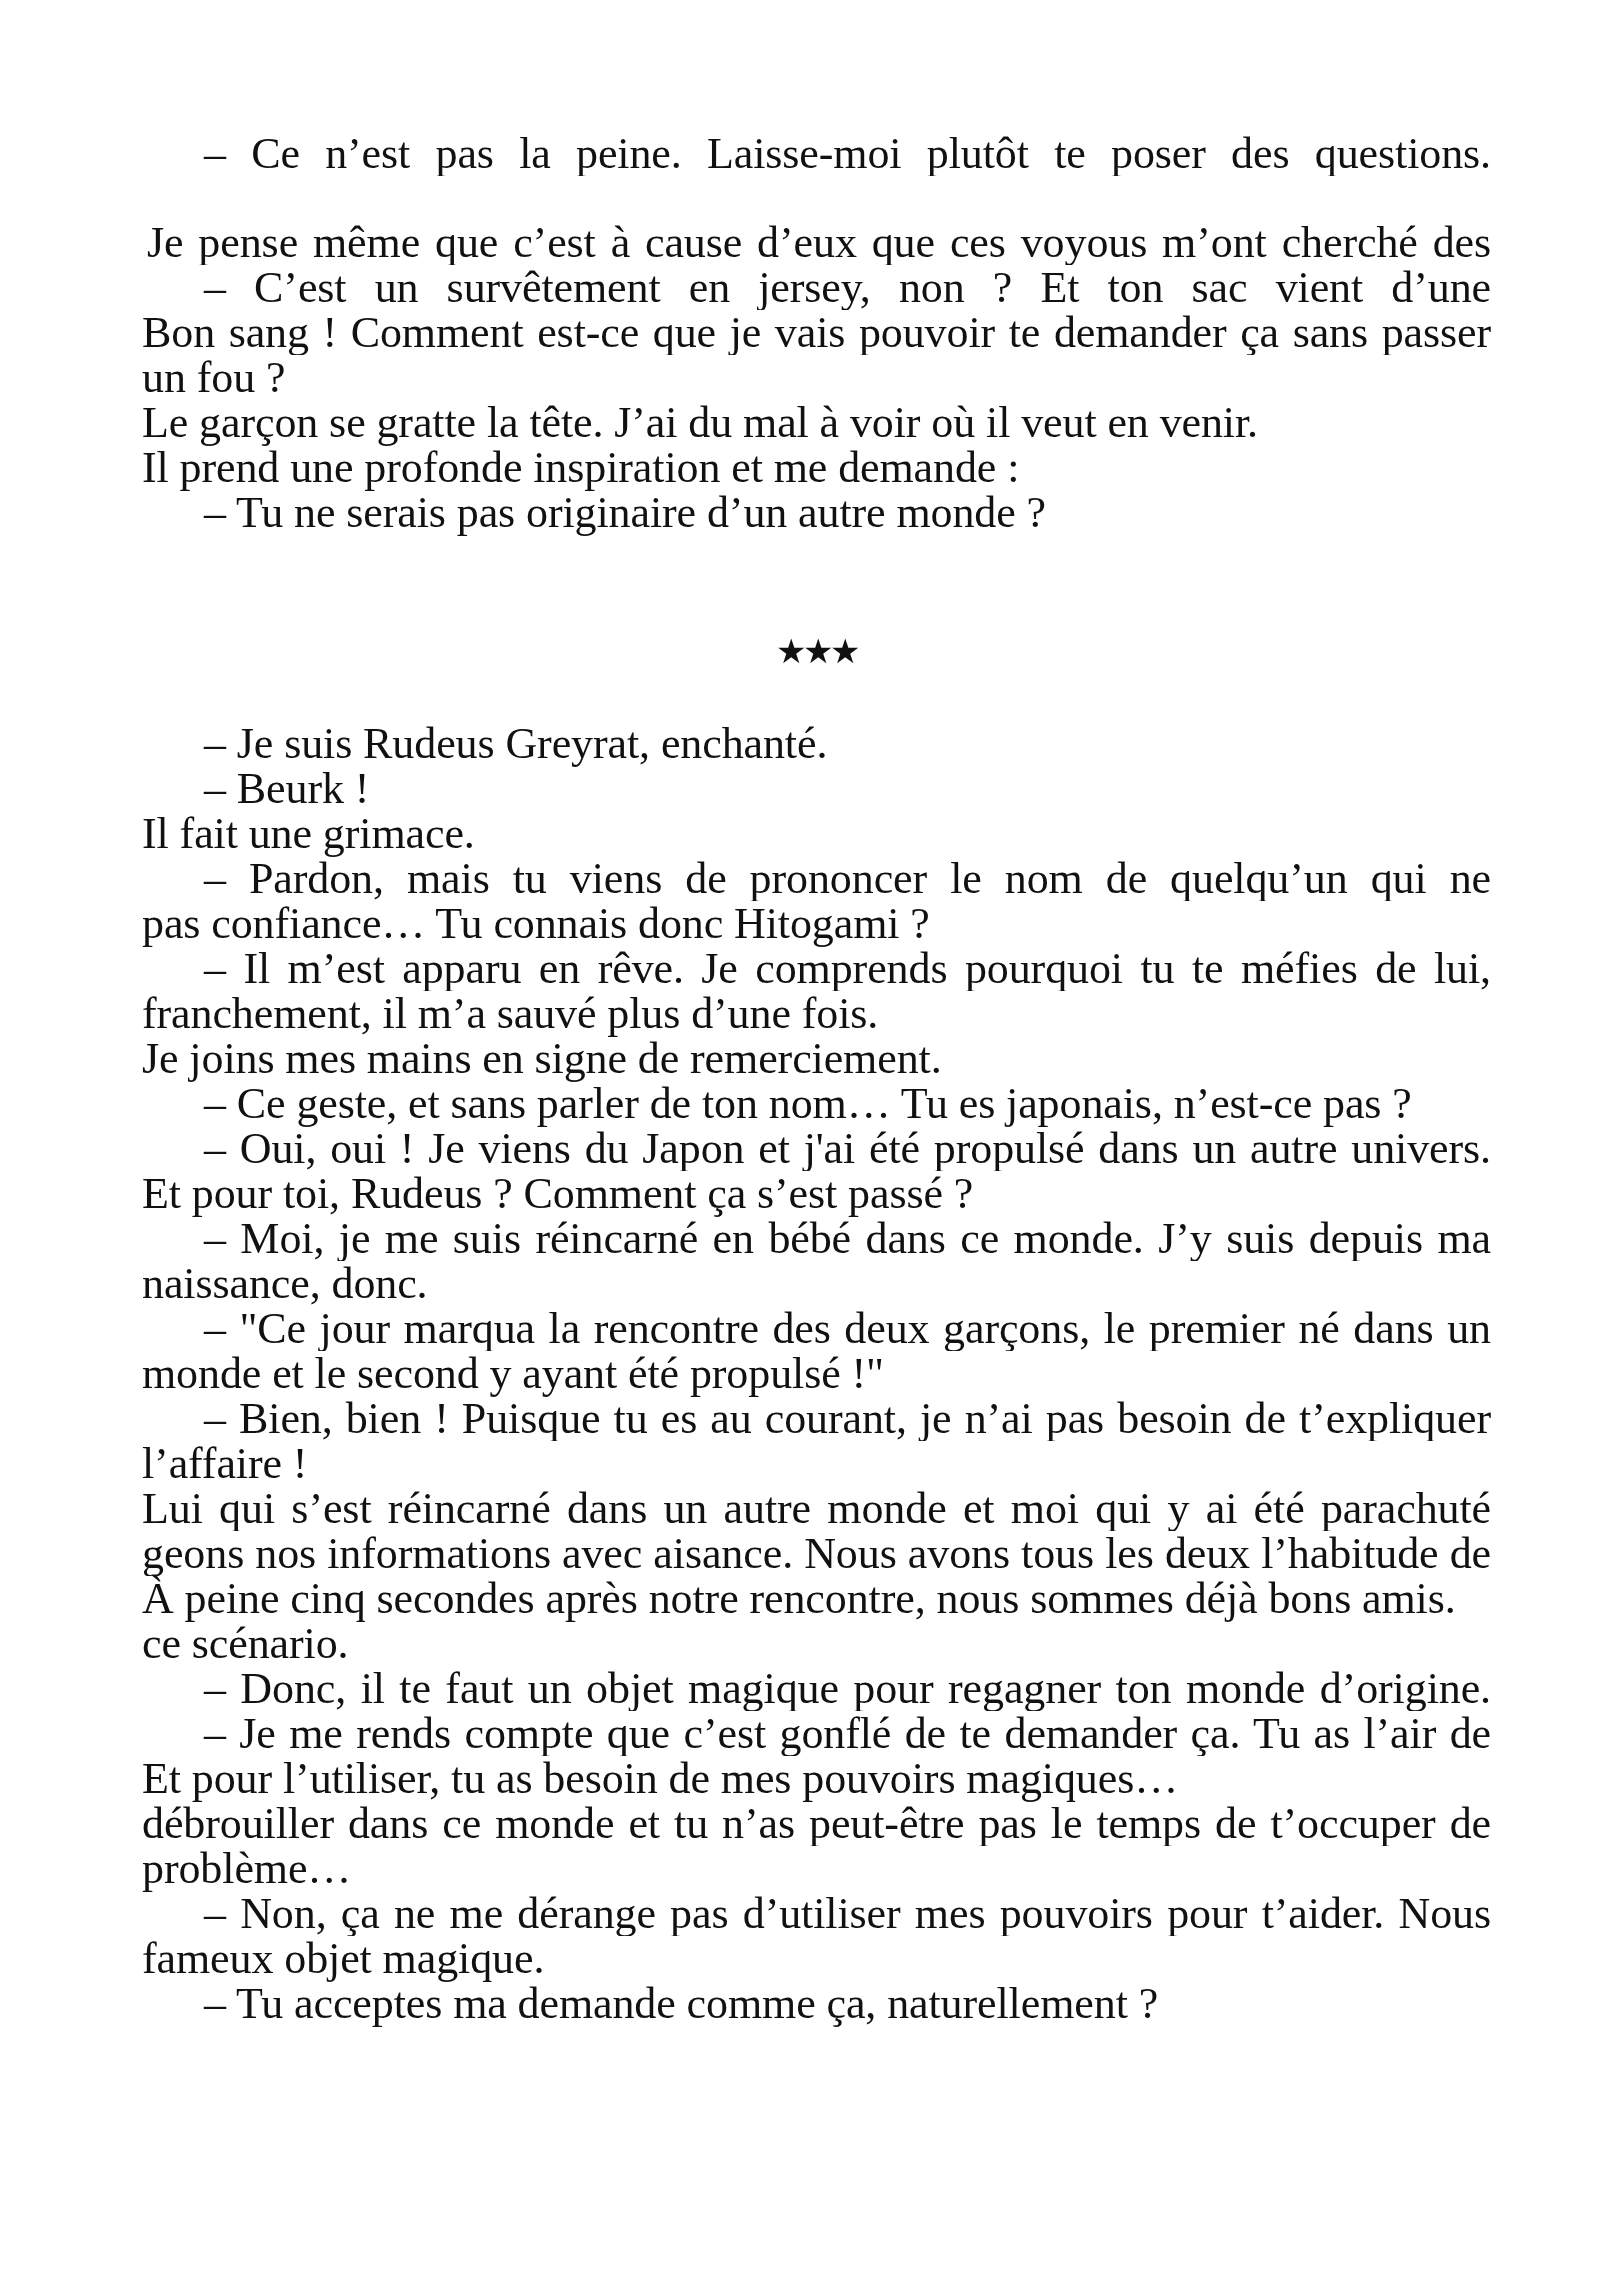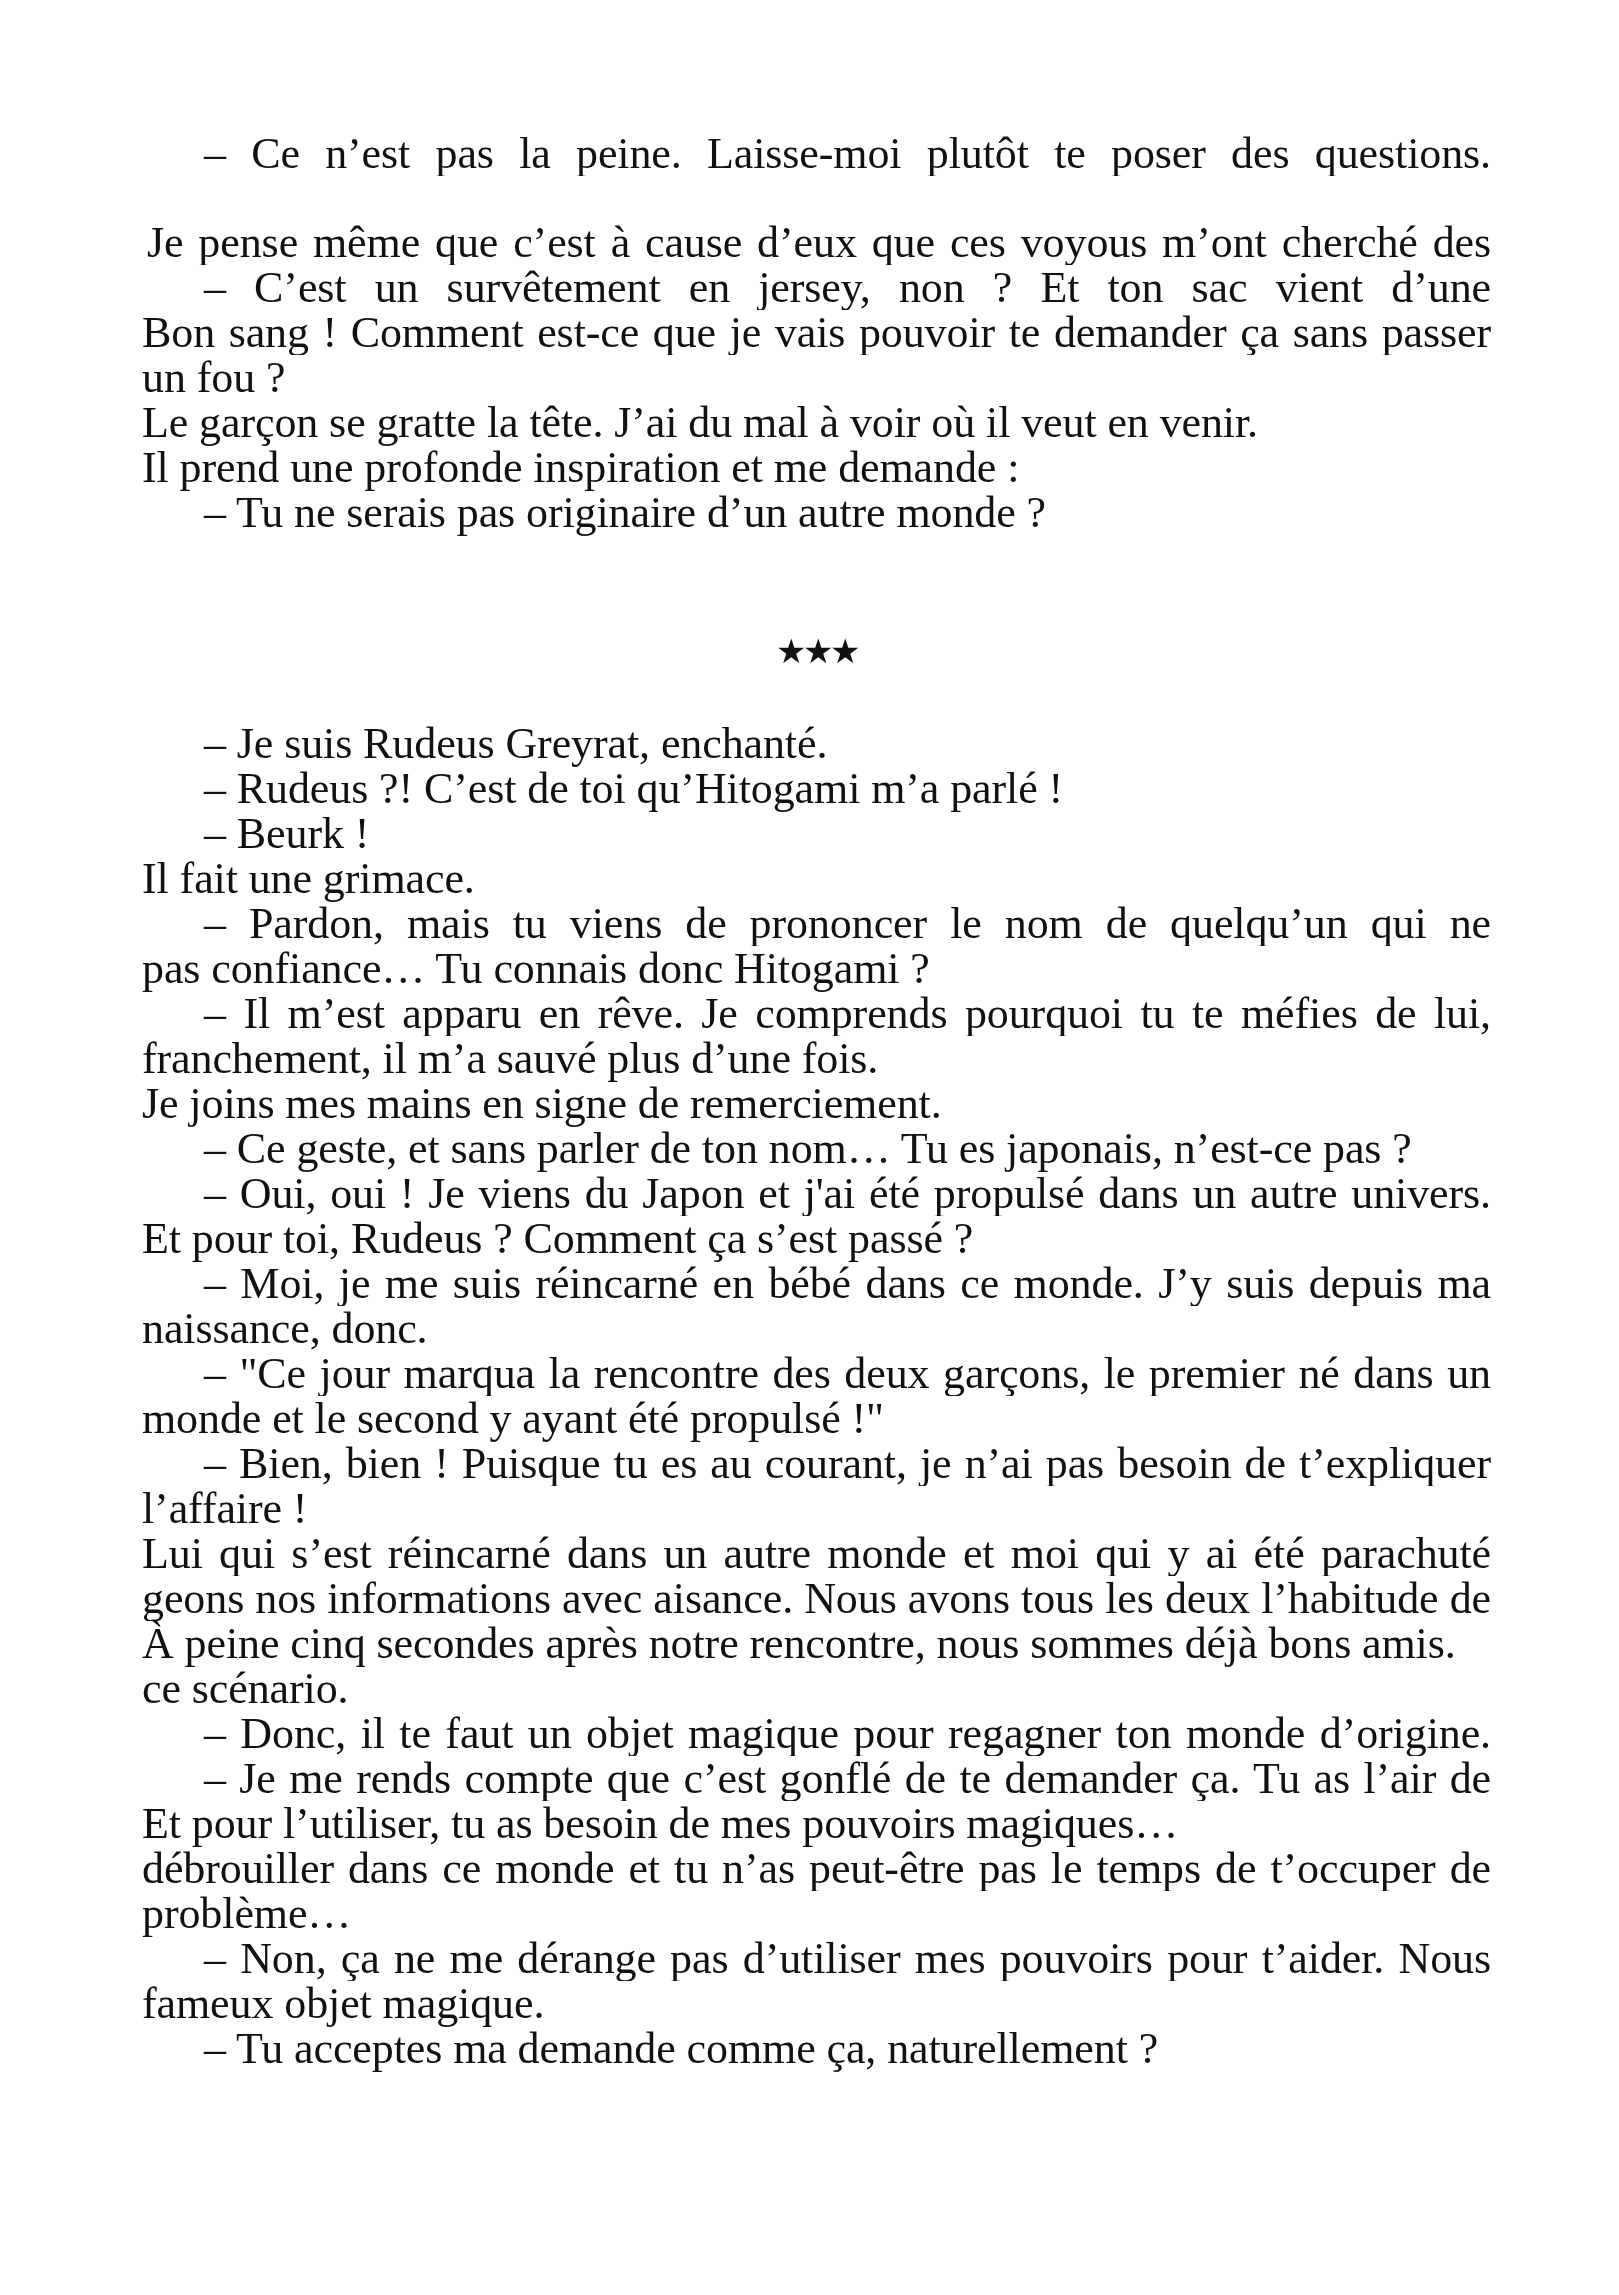--- a/index.html
+++ b/index.html
@@ -77,21 +77,20 @@
       <span class="line just indent">– C’est un survêtement en jersey, non ? Et ton sac vient d’une supérette…</span>
       <span class="line just">Bon sang ! Comment est-ce que je vais pouvoir te demander ça sans passer pour</span>
       <span class="line">un fou ?</span>
       <span class="line">Le garçon se gratte la tête. J’ai du mal à voir où il veut en venir.</span>
       <span class="line">Il prend une profonde inspiration et me demande :</span>
       <span class="line indent">– Tu ne serais pas originaire d’un autre monde ?</span>
     </div>
   <div class="separator" style="top: 503px;">★★★</div>
   <div class="section-2" id="section-2">
       <span class="line indent">– Je suis Rudeus Greyrat, enchanté.</span>
-      <span class="line indent">– Rudeus ?! C’est de toi qu’Hitogami m’a parlé !</span>
       <span class="line indent">– Beurk !</span>
       <span class="line">Il fait une grimace.</span>
       <span class="line just indent">– Pardon, mais tu viens de prononcer le nom de quelqu’un qui ne m'inspire</span>
       <span class="line">pas confiance… Tu connais donc Hitogami ?</span>
       <span class="line just indent">– Il m’est apparu en rêve. Je comprends pourquoi tu te méfies de lui, mais</span>
       <span class="line">franchement, il m’a sauvé plus d’une fois.</span>
       <span class="line">Je joins mes mains en signe de remerciement.</span>
       <span class="line indent">– Ce geste, et sans parler de ton nom… Tu es japonais, n’est-ce pas ?</span>
       <span class="line just indent">– Oui, oui ! Je viens du Japon et j'ai été propulsé dans un autre univers.</span>
       <span class="line">Et pour toi, Rudeus ? Comment ça s’est passé ?</span>

